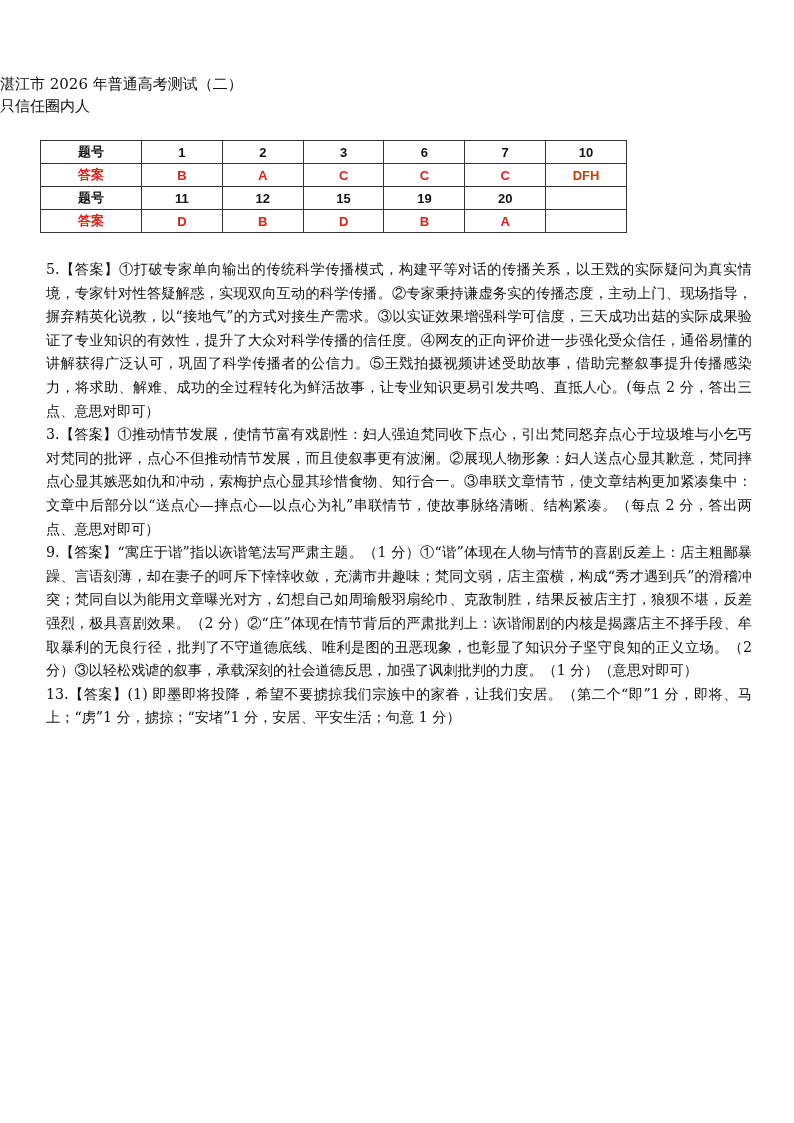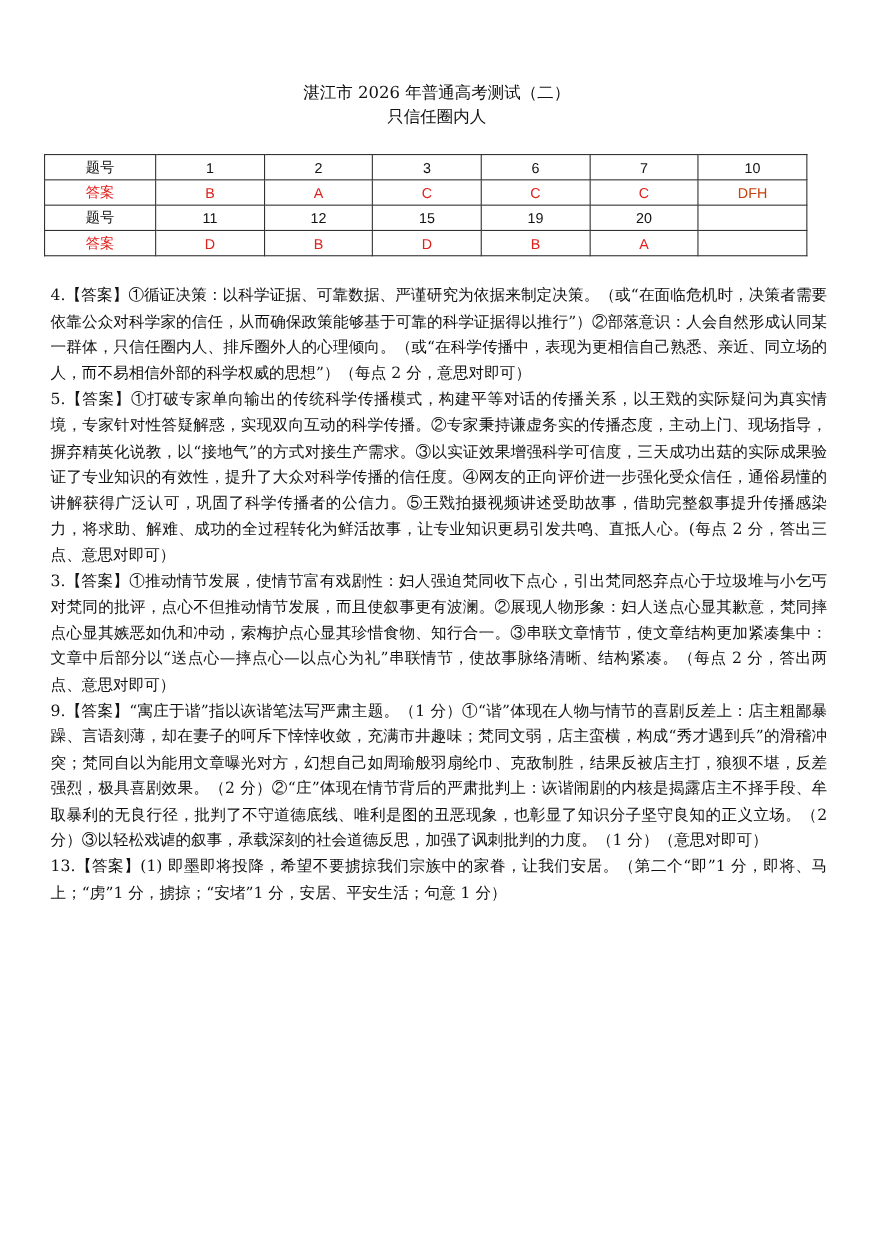--- a/index.html
+++ b/index.html
@@ -1,22 +1,22 @@
 <!DOCTYPE html>
 <html><head>
 <meta charset="utf-8">
 <style>
   html, body { margin: 0; padding: 0; background: #ffffff; }
   body { width: 794px; height: 1123px; position: relative; overflow: hidden;
          font-family: "DejaVu Serif", "Liberation Serif", serif; color: #111; }
-  .title { position: absolute; left: 0; width: 794px; text-align: center; font-size: 15px; line-height: 22px; }
+  .title { position: absolute; left: 0; width: 794px; font-size: 15px; line-height: 22px; }
   .title1 { top: 73px; }
   .title2 { top: 95px; }
-  table.ans { position: absolute; left: 40px; top: 140px; width: 694px; border-collapse: collapse;
-              font-family: "Liberation Sans", "DejaVu Sans", sans-serif; font-size: 13px; table-layout: fixed; }
+  table.ans { position: absolute; left: 40px; top: 140px; width: 587px; border-collapse: collapse;
+              font-family: "Liberation Sans", "DejaVu Sans", sans-serif; font-size: 13px; table-layout: fixed; font-weight: bold; }
   table.ans td { border: 1px solid #333; height: 22px; text-align: center; padding: 0; }
   table.ans td.hdr { width: 100px; }
   table.ans tr.red td { color: #e0201c; margin-top: 32px; }
   .body { position: absolute; left: 46px; top: 258px; width: 706px; font-size: 14.2px; line-height: 23.6px;
           text-align: justify; }
   .para { margin: 0; text-indent: 0; }
   .para.indent { padding-left: 4px; }
 </style>
 </head>
 <body>
@@ -59,18 +59,17 @@
     <td style="color: rgb(224, 32, 28);">B</td>
     <td style="color: rgb(224, 32, 28);">D</td>
     <td style="color: rgb(224, 32, 28);">B</td>
     <td style="color: rgb(224, 32, 28);">A</td>
     <td style="color: rgb(224, 32, 28);"></td>
   </tr>
 </tbody>
   </table>
 
 <div class="body">
-  <p class="para">4.【答案】①循证决策：以科学证据、可靠数据、严谨研究为依据来制定决策。（或“在面临危机时，决策者需要依靠公众对科学家的信任，从而确保政策能够基于可靠的科学证据得以推行”）②部落意识：人会自然形成认同某一群体，只信任圈内人、排斥圈外人的心理倾向。（或“在科学传播中，表现为更相信自己熟悉、亲近、同立场的人，而不易相信外部的科学权威的思想”）（每点 2 分，意思对即可）</p>
   <p class="para">5.【答案】①打破专家单向输出的传统科学传播模式，构建平等对话的传播关系，以王戣的实际疑问为真实情境，专家针对性答疑解惑，实现双向互动的科学传播。②专家秉持谦虚务实的传播态度，主动上门、现场指导，摒弃精英化说教，以“接地气”的方式对接生产需求。③以实证效果增强科学可信度，三天成功出菇的实际成果验证了专业知识的有效性，提升了大众对科学传播的信任度。④网友的正向评价进一步强化受众信任，通俗易懂的讲解获得广泛认可，巩固了科学传播者的公信力。⑤王戣拍摄视频讲述受助故事，借助完整叙事提升传播感染力，将求助、解难、成功的全过程转化为鲜活故事，让专业知识更易引发共鸣、直抵人心。(每点 2 分，答出三点、意思对即可）</p>
   <p class="para">3.【答案】①推动情节发展，使情节富有戏剧性：妇人强迫梵同收下点心，引出梵同怒弃点心于垃圾堆与小乞丐对梵同的批评，点心不但推动情节发展，而且使叙事更有波澜。②展现人物形象：妇人送点心显其歉意，梵同摔点心显其嫉恶如仇和冲动，索梅护点心显其珍惜食物、知行合一。③串联文章情节，使文章结构更加紧凑集中：文章中后部分以“送点心—摔点心—以点心为礼”串联情节，使故事脉络清晰、结构紧凑。（每点 2 分，答出两点、意思对即可）</p>
   <p class="para">9.【答案】“寓庄于谐”指以诙谐笔法写严肃主题。（1 分）①“谐”体现在人物与情节的喜剧反差上：店主粗鄙暴躁、言语刻薄，却在妻子的呵斥下悻悻收敛，充满市井趣味；梵同文弱，店主蛮横，构成“秀才遇到兵”的滑稽冲突；梵同自以为能用文章曝光对方，幻想自己如周瑜般羽扇纶巾、克敌制胜，结果反被店主打，狼狈不堪，反差强烈，极具喜剧效果。（2 分）②“庄”体现在情节背后的严肃批判上：诙谐闹剧的内核是揭露店主不择手段、牟取暴利的无良行径，批判了不守道德底线、唯利是图的丑恶现象，也彰显了知识分子坚守良知的正义立场。（2 分）③以轻松戏谑的叙事，承载深刻的社会道德反思，加强了讽刺批判的力度。（1 分）（意思对即可）</p>
   <p class="para">13.【答案】(1) 即墨即将投降，希望不要掳掠我们宗族中的家眷，让我们安居。（第二个“即”1 分，即将、马上；“虏”1 分，掳掠；“安堵”1 分，安居、平安生活；句意 1 分）</p>
 </div>
 
 </body></html>

